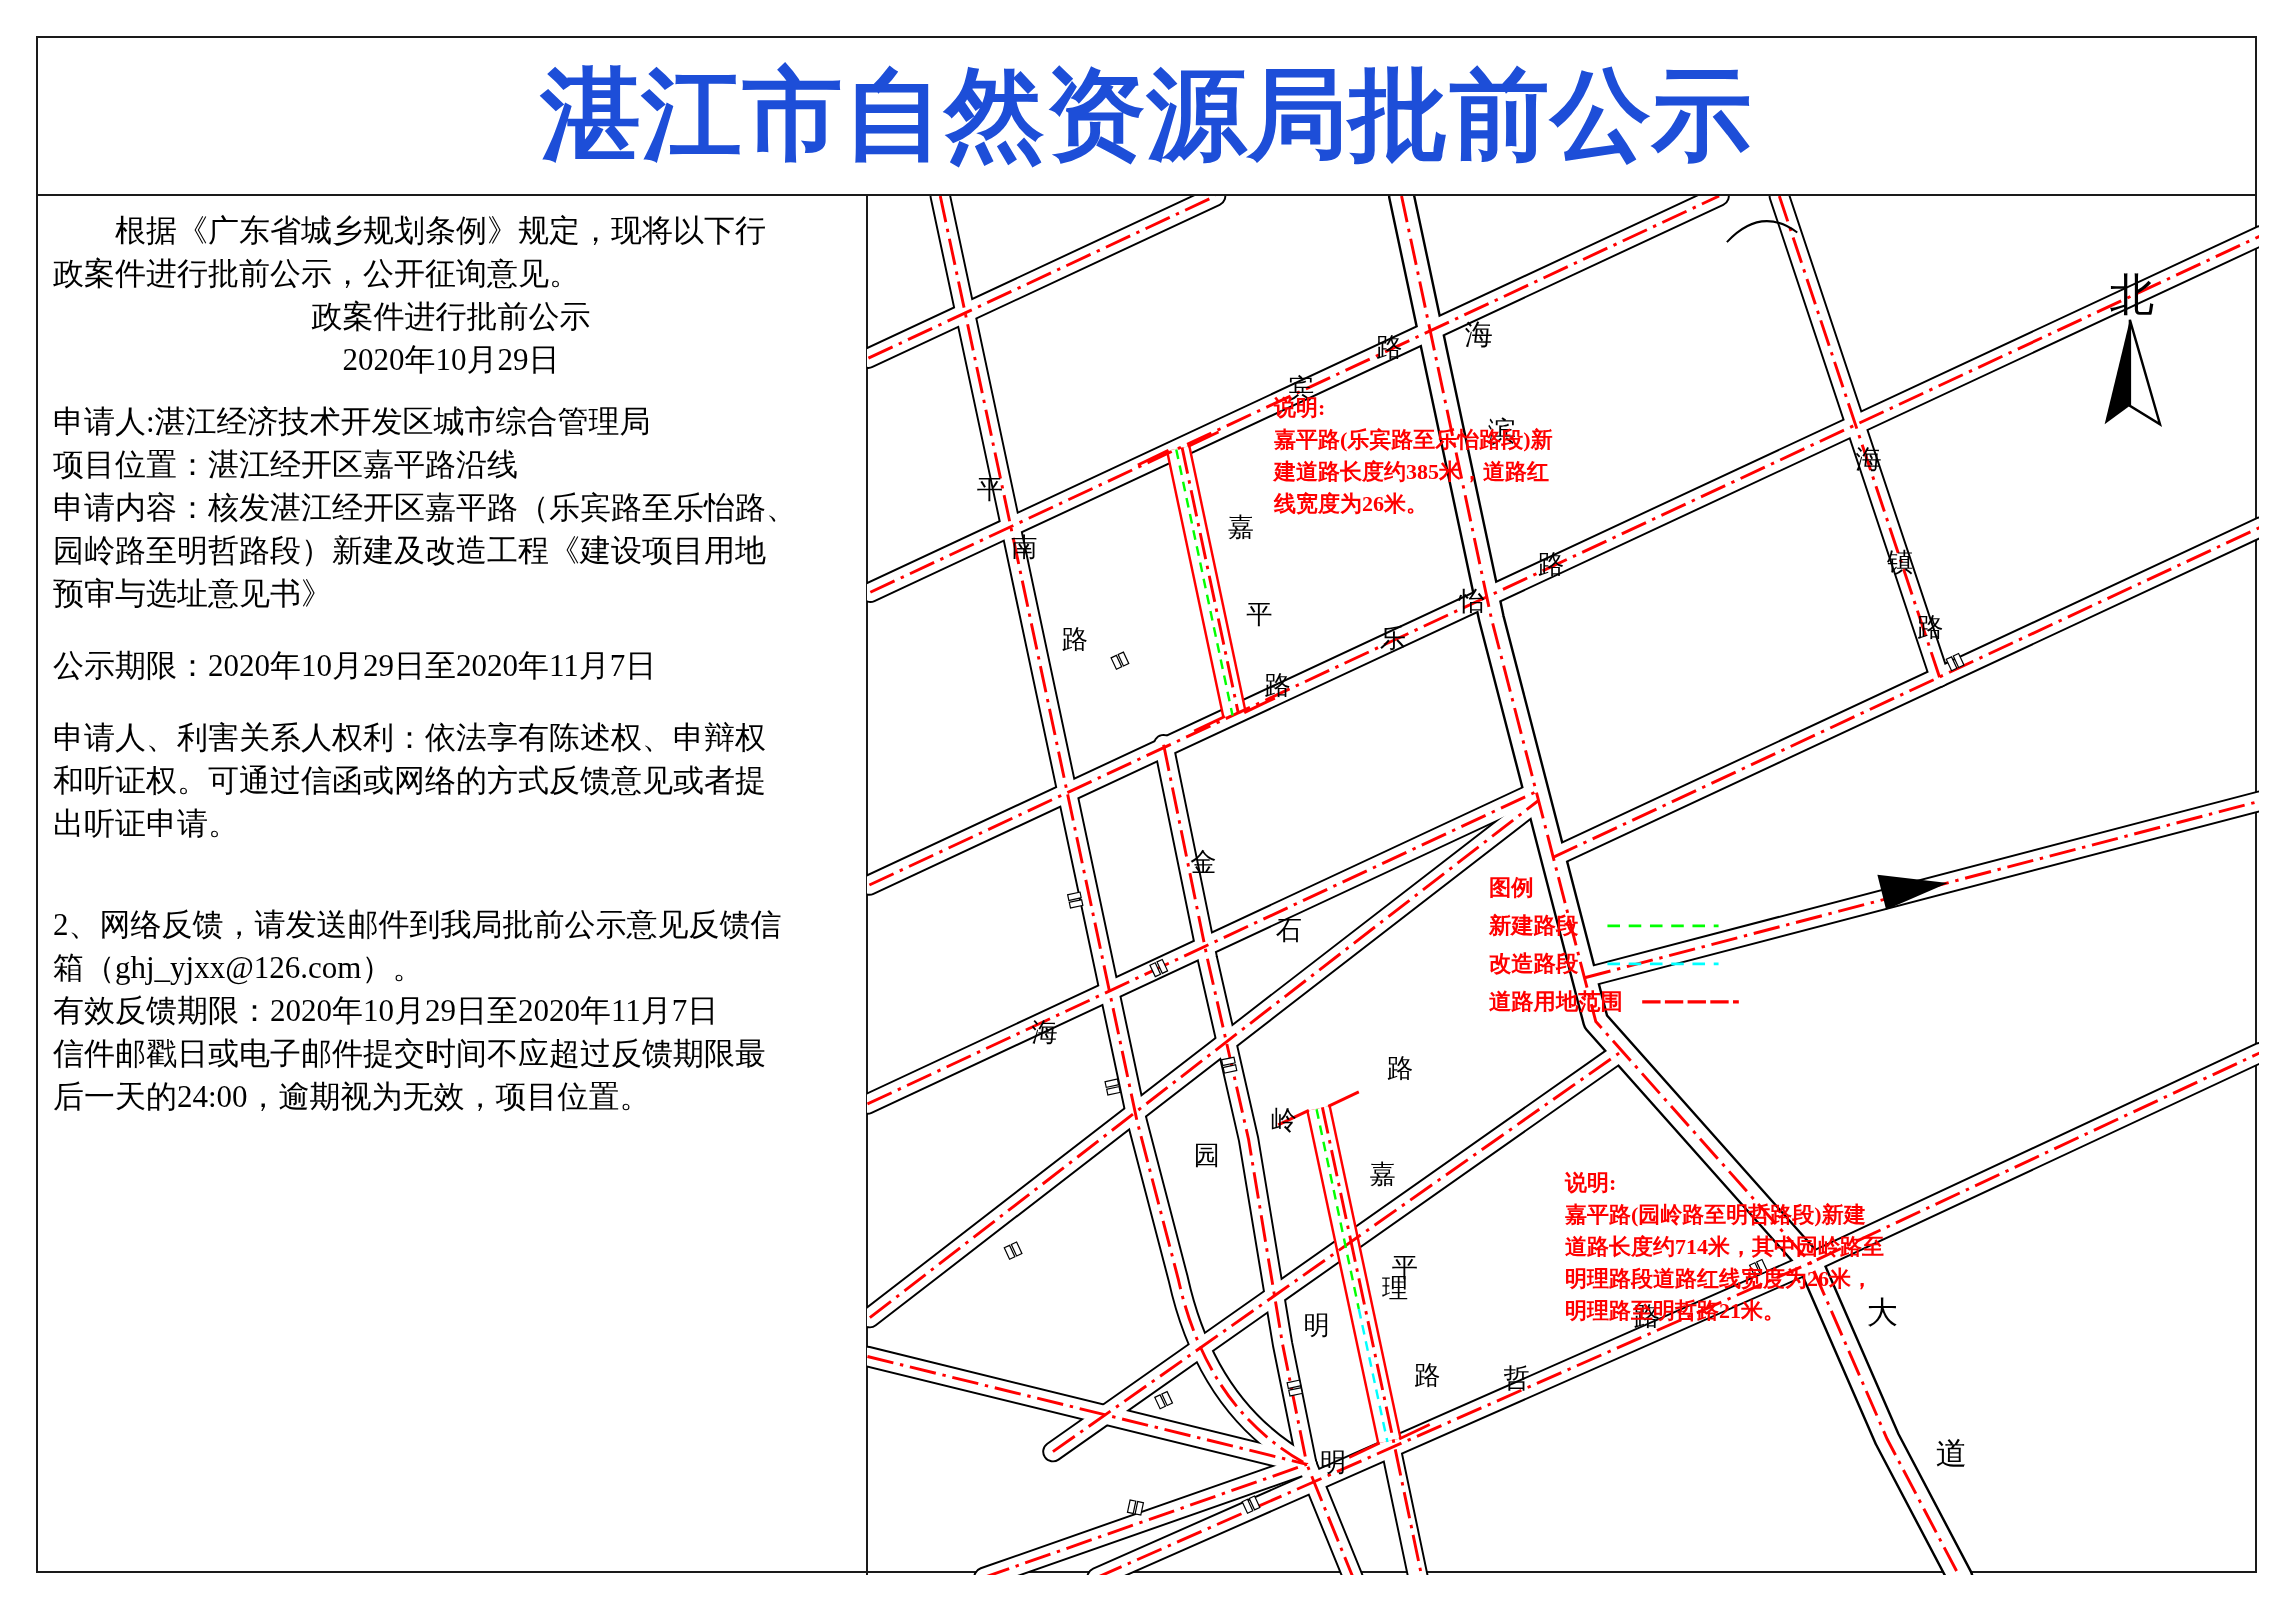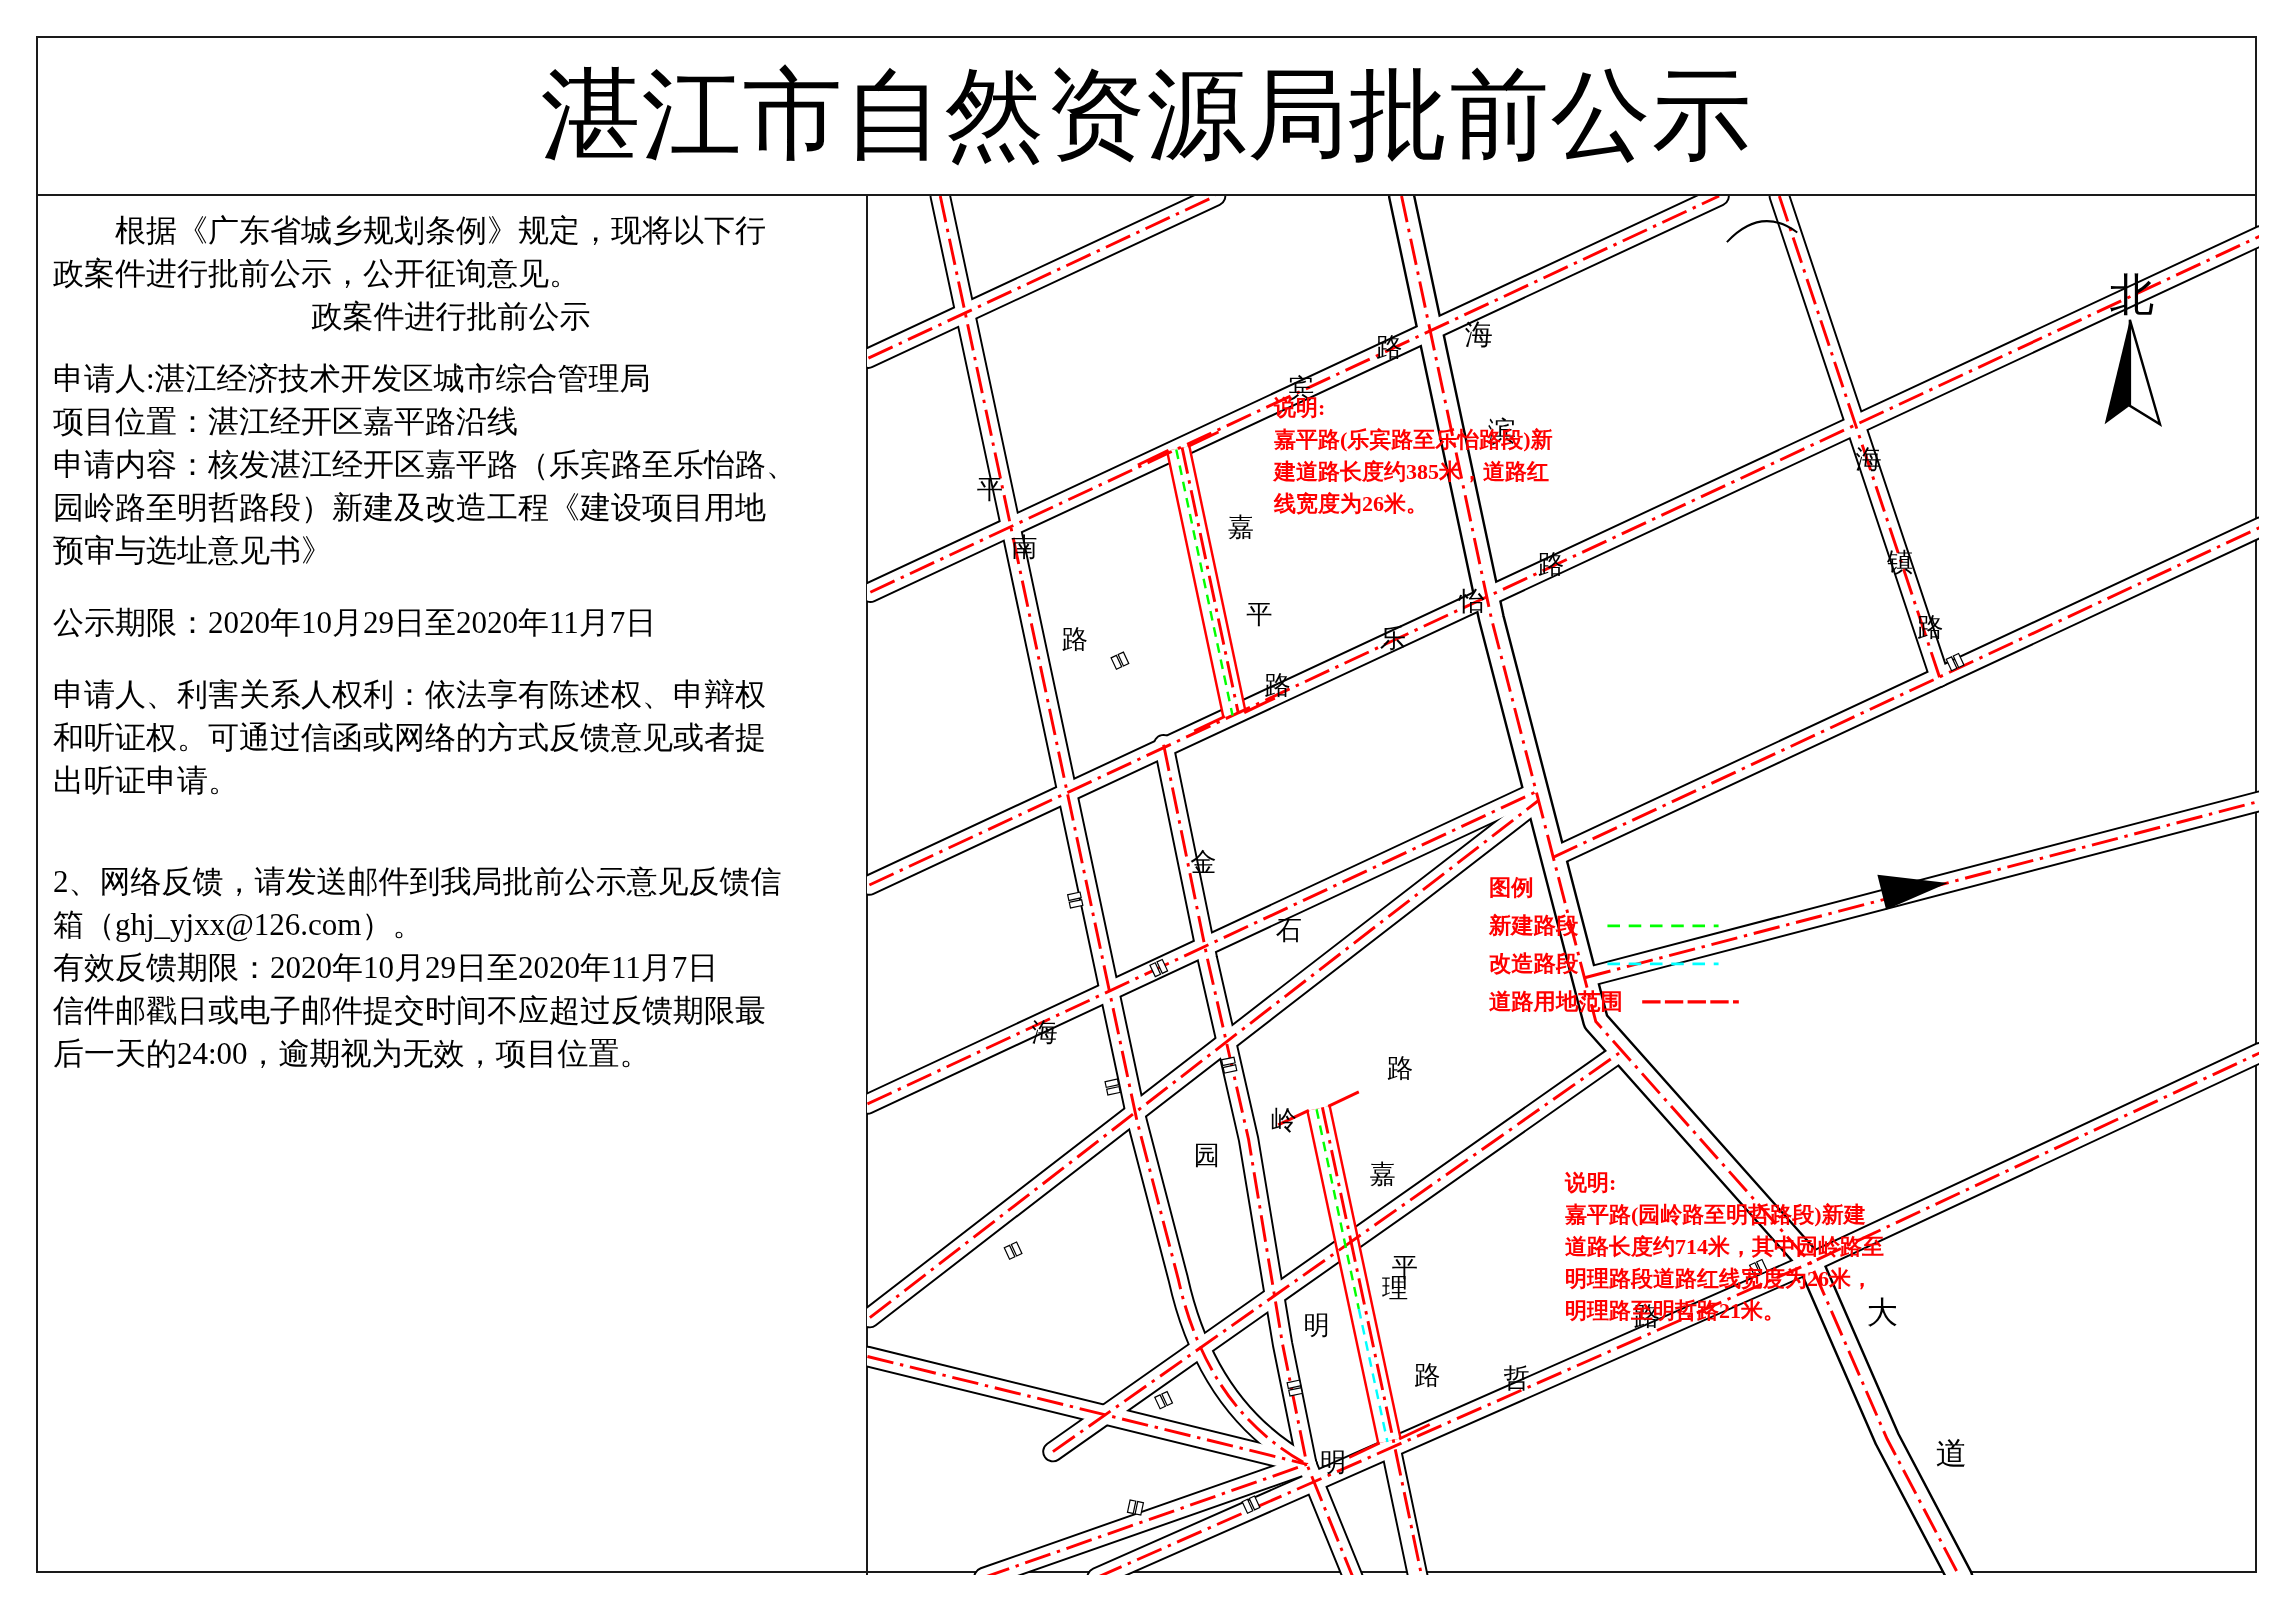--- a/index.html
+++ b/index.html
@@ -1,20 +1,20 @@
 <!DOCTYPE html>
 <html style="font-size:7.8px"><head>
 <meta charset="utf-8">
 <style>
   html,body{margin:0;padding:0;background:#ffffff;}
   body{width:2295px;height:1612px;position:relative;font-family:"Liberation Serif","DejaVu Serif",serif;}
   #page{position:absolute;left:0;top:0;width:2295px;height:1612px;background:#fff;}
   #border{position:absolute;left:36px;top:36px;width:2221px;height:1537px;border:2.4px solid #1a1a1a;box-sizing:border-box;}
   #titlebar{position:absolute;left:36px;top:39px;width:2221px;height:155px;text-align:center;}
-  #title{font-size:100px;line-height:153px;color:#000000;letter-spacing:1px;font-weight:400;}
+  #title{font-size:100px;line-height:153px;color:#1d4ed8;letter-spacing:1px;font-weight:700;}
   #hrule{position:absolute;left:36px;top:194px;width:2221px;height:1.9px;background:#1a1a1a;}
   #vrule{position:absolute;left:866px;top:194px;width:1.9px;height:1381px;background:#1a1a1a;}
   
   #lefttext{position:absolute;left:53px;top:209px;width:801px;font-size:31px;line-height:43px;color:#000;}
   .para{white-space:pre-line;}
   .gap40{height:19.4px;} .gap60{height:29px;}
   #issuerblock{text-align:center;position:relative;left:58px;width:680px;}
   
   #map{position:absolute;left:867px;top:196px;width:1392px;height:1379px;overflow:hidden;}
   #mapsvg{position:absolute;left:0;top:0;}
@@ -34,20 +34,21 @@
     <div id="title">湛江市自然资源局批前公示</div>
   </div>
   <div id="hrule"></div>
   <div id="vrule"></div>
 
   <div id="lefttext">
     <div class="para">　　根据《广东省城乡规划条例》规定，现将以下行
 政案件进行批前公示，公开征询意见。</div>
     <div id="issuerblock">
       <div class="para">政案件进行批前公示</div>
+      <div class="para">2020年10月29日</div>
     </div>
     <div class="gap40"></div>
     <div class="para">申请人:湛江经济技术开发区城市综合管理局</div>
     <div class="para">项目位置：湛江经开区嘉平路沿线</div>
     <div class="para">申请内容：核发湛江经开区嘉平路（乐宾路至乐怡路、
 园岭路至明哲路段）新建及改造工程《建设项目用地
 预审与选址意见书》</div>
     <div class="gap60"></div>
     <div class="para">公示期限：2020年10月29日至2020年11月7日</div>
     <div class="gap60"></div>

